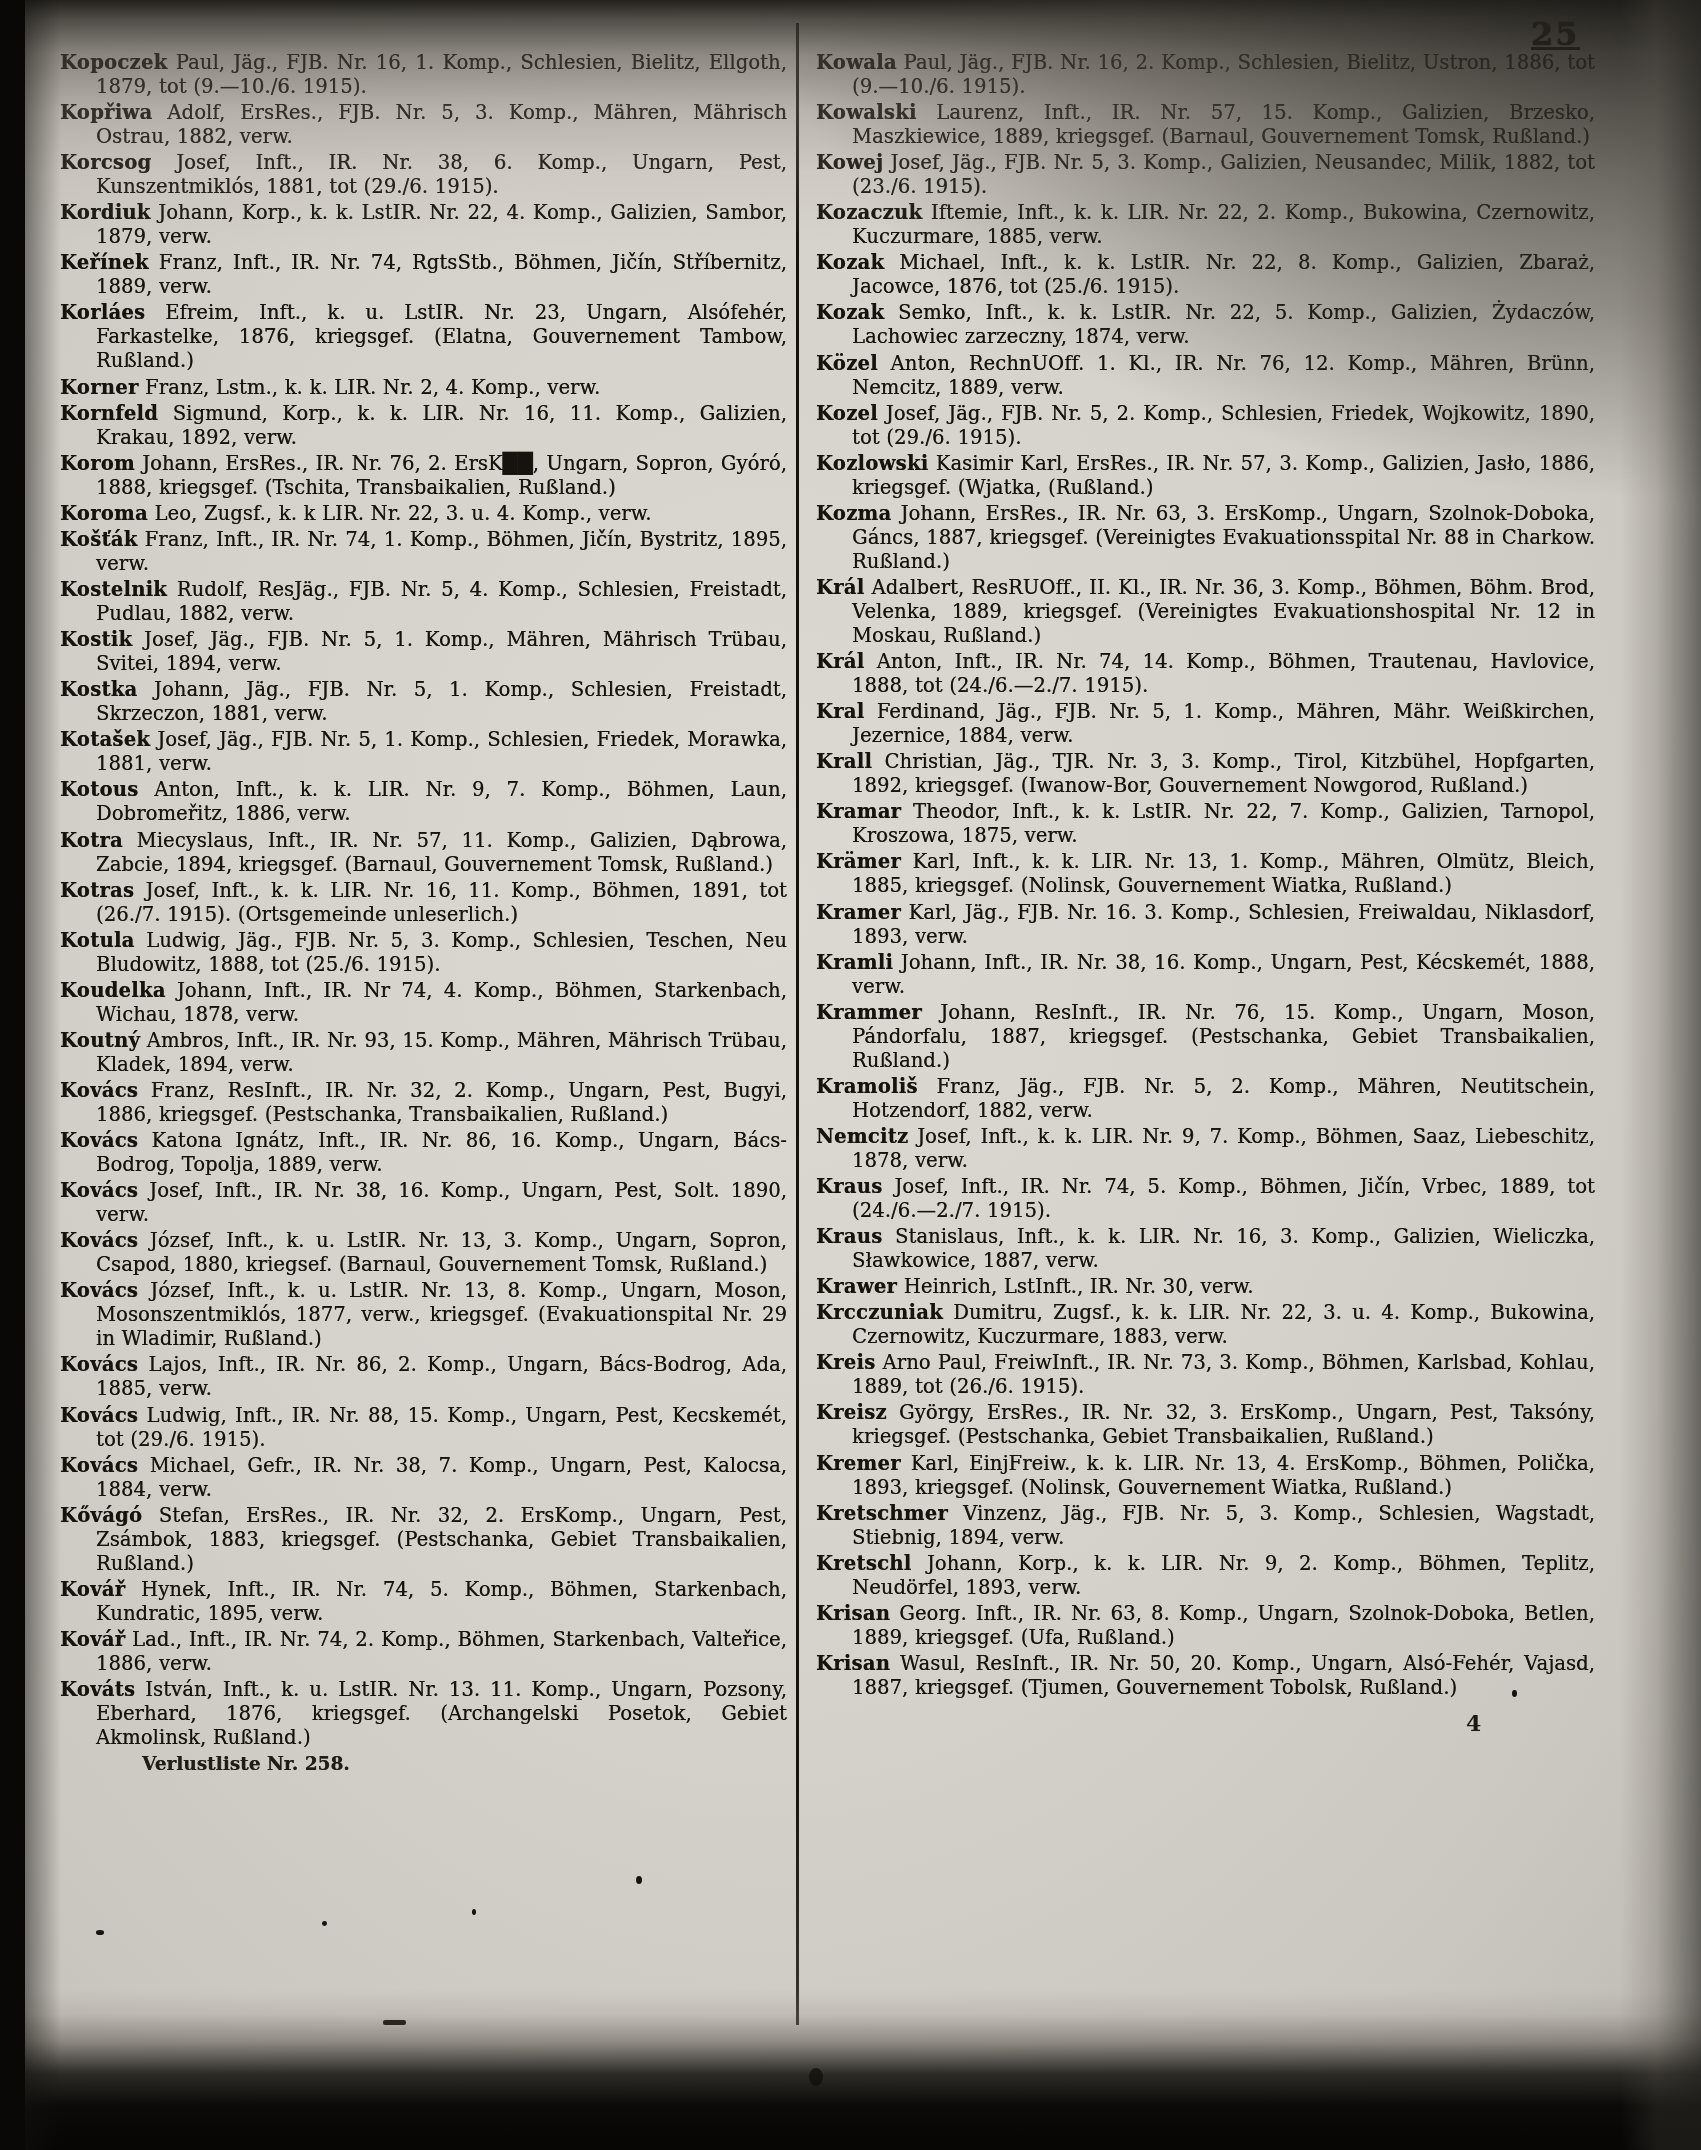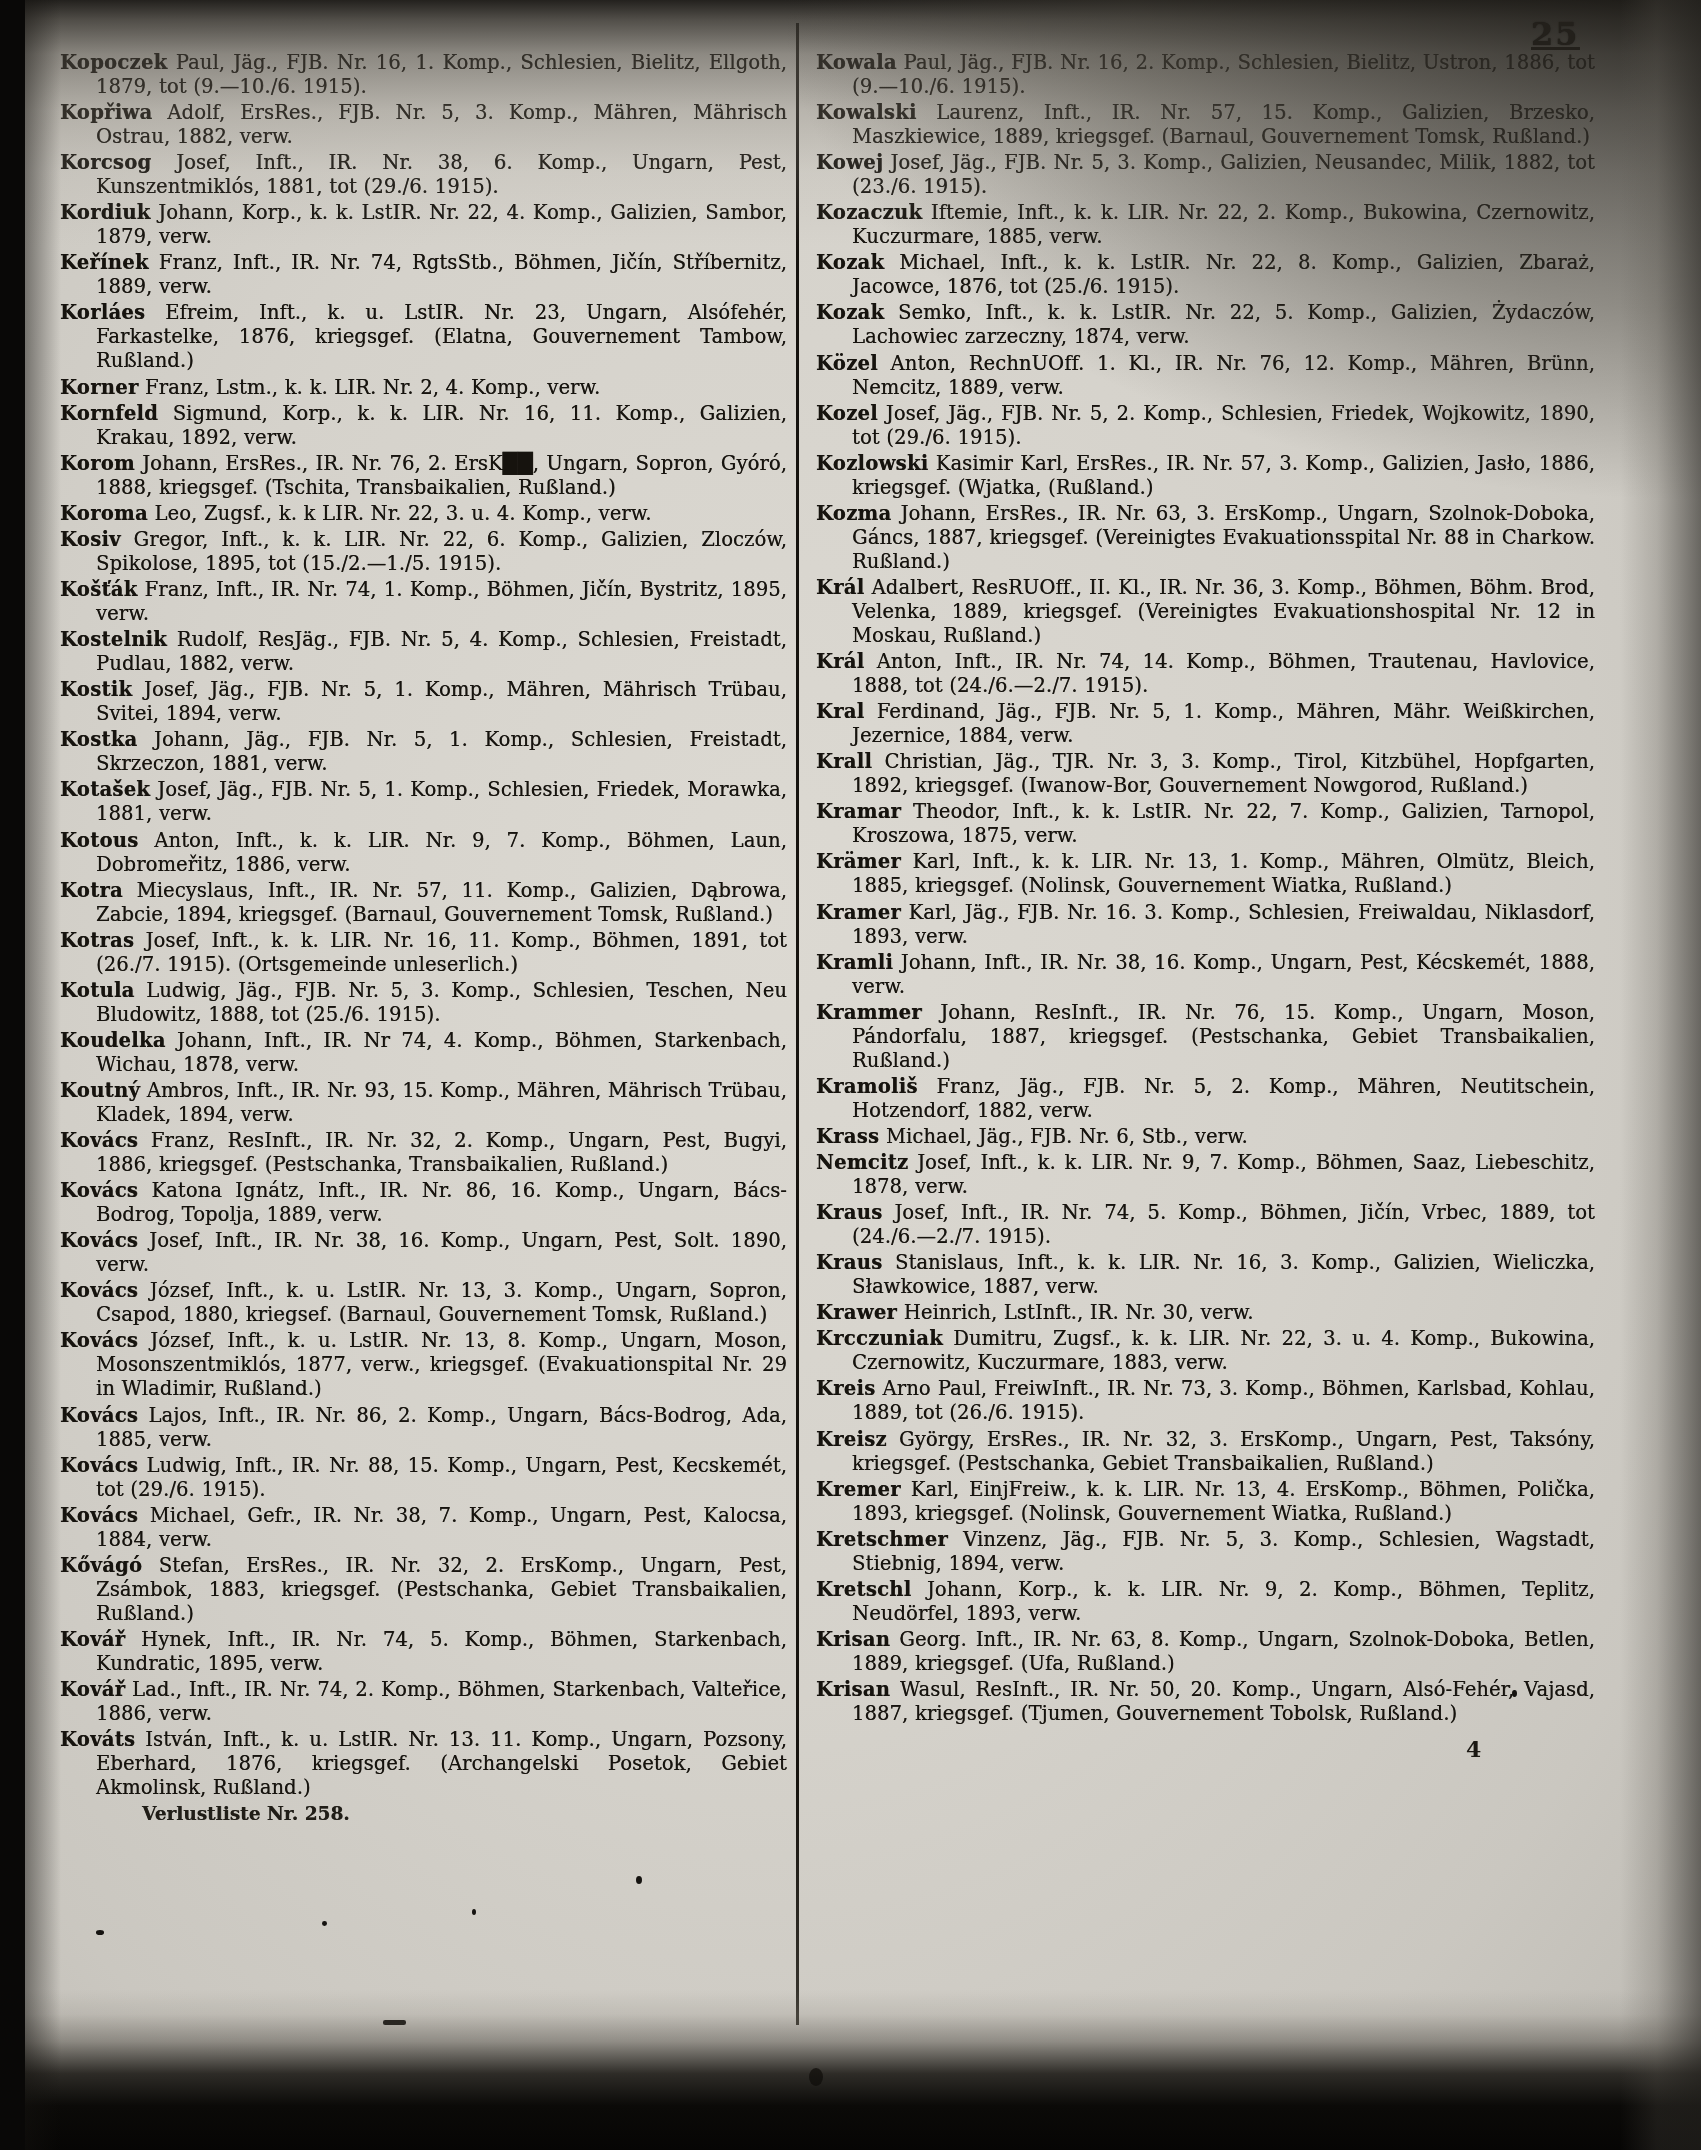--- a/index.html
+++ b/index.html
@@ -68,21 +68,20 @@
       <p class="entry"><span class="surname">Kopoczek</span><span> Paul, Jäg., FJB. Nr. 16, 1. Komp., Schlesien, Bielitz, Ellgoth, 1879, tot (9.—10./6. 1915).</span></p>
       <p class="entry"><span class="surname">Kopřiwa</span><span> Adolf, ErsRes., FJB. Nr. 5, 3. Komp., Mähren, Mährisch Ostrau, 1882, verw.</span></p>
       <p class="entry"><span class="surname">Korcsog</span><span> Josef, Inft., IR. Nr. 38, 6. Komp., Ungarn, Pest, Kunszentmiklós, 1881, tot (29./6. 1915).</span></p>
       <p class="entry"><span class="surname">Kordiuk</span><span> Johann, Korp., k. k. LstIR. Nr. 22, 4. Komp., Galizien, Sambor, 1879, verw.</span></p>
       <p class="entry"><span class="surname">Keřínek</span><span> Franz, Inft., IR. Nr. 74, RgtsStb., Böhmen, Jičín, Stříbernitz, 1889, verw.</span></p>
       <p class="entry"><span class="surname">Korláes</span><span> Efreim, Inft., k. u. LstIR. Nr. 23, Ungarn, Alsófehér, Farkastelke, 1876, kriegsgef. (Elatna, Gouvernement Tambow, Rußland.)</span></p>
       <p class="entry"><span class="surname">Korner</span><span> Franz, Lstm., k. k. LIR. Nr. 2, 4. Komp., verw.</span></p>
       <p class="entry"><span class="surname">Kornfeld</span><span> Sigmund, Korp., k. k. LIR. Nr. 16, 11. Komp., Galizien, Krakau, 1892, verw.</span></p>
       <p class="entry"><span class="surname">Korom</span><span> Johann, ErsRes., IR. Nr. 76, 2. ErsK██, Ungarn, Sopron, Gyóró, 1888, kriegsgef. (Tschita, Transbaikalien, Rußland.)</span></p>
       <p class="entry"><span class="surname">Koroma</span><span> Leo, Zugsf., k. k LIR. Nr. 22, 3. u. 4. Komp., verw.</span></p>
-      <p class="entry"><span class="surname">Kosiv</span><span> Gregor, Inft., k. k. LIR. Nr. 22, 6. Komp., Galizien, Zloczów, Spikolose, 1895, tot (15./2.—1./5. 1915).</span></p>
       <p class="entry"><span class="surname">Košťák</span><span> Franz, Inft., IR. Nr. 74, 1. Komp., Böhmen, Jičín, Bystritz, 1895, verw.</span></p>
       <p class="entry"><span class="surname">Kostelnik</span><span> Rudolf, ResJäg., FJB. Nr. 5, 4. Komp., Schlesien, Freistadt, Pudlau, 1882, verw.</span></p>
       <p class="entry"><span class="surname">Kostik</span><span> Josef, Jäg., FJB. Nr. 5, 1. Komp., Mähren, Mährisch Trübau, Svitei, 1894, verw.</span></p>
       <p class="entry"><span class="surname">Kostka</span><span> Johann, Jäg., FJB. Nr. 5, 1. Komp., Schlesien, Freistadt, Skrzeczon, 1881, verw.</span></p>
       <p class="entry"><span class="surname">Kotašek</span><span> Josef, Jäg., FJB. Nr. 5, 1. Komp., Schlesien, Friedek, Morawka, 1881, verw.</span></p>
       <p class="entry"><span class="surname">Kotous</span><span> Anton, Inft., k. k. LIR. Nr. 9, 7. Komp., Böhmen, Laun, Dobromeřitz, 1886, verw.</span></p>
       <p class="entry"><span class="surname">Kotra</span><span> Miecyslaus, Inft., IR. Nr. 57, 11. Komp., Galizien, Dąbrowa, Zabcie, 1894, kriegsgef. (Barnaul, Gouvernement Tomsk, Rußland.)</span></p>
       <p class="entry"><span class="surname">Kotras</span><span> Josef, Inft., k. k. LIR. Nr. 16, 11. Komp., Böhmen, 1891, tot (26./7. 1915). (Ortsgemeinde unleserlich.)</span></p>
       <p class="entry"><span class="surname">Kotula</span><span> Ludwig, Jäg., FJB. Nr. 5, 3. Komp., Schlesien, Teschen, Neu Bludowitz, 1888, tot (25./6. 1915).</span></p>
       <p class="entry"><span class="surname">Koudelka</span><span> Johann, Inft., IR. Nr 74, 4. Komp., Böhmen, Starkenbach, Wichau, 1878, verw.</span></p>
@@ -115,21 +114,20 @@
       <p class="entry"><span class="surname">Král</span><span> Adalbert, ResRUOff., II. Kl., IR. Nr. 36, 3. Komp., Böhmen, Böhm. Brod, Velenka, 1889, kriegsgef. (Vereinigtes Evakuationshospital Nr. 12 in Moskau, Rußland.)</span></p>
       <p class="entry"><span class="surname">Král</span><span> Anton, Inft., IR. Nr. 74, 14. Komp., Böhmen, Trautenau, Havlovice, 1888, tot (24./6.—2./7. 1915).</span></p>
       <p class="entry"><span class="surname">Kral</span><span> Ferdinand, Jäg., FJB. Nr. 5, 1. Komp., Mähren, Mähr. Weißkirchen, Jezernice, 1884, verw.</span></p>
       <p class="entry"><span class="surname">Krall</span><span> Christian, Jäg., TJR. Nr. 3, 3. Komp., Tirol, Kitzbühel, Hopfgarten, 1892, kriegsgef. (Iwanow-Bor, Gouvernement Nowgorod, Rußland.)</span></p>
       <p class="entry"><span class="surname">Kramar</span><span> Theodor, Inft., k. k. LstIR. Nr. 22, 7. Komp., Galizien, Tarnopol, Kroszowa, 1875, verw.</span></p>
       <p class="entry"><span class="surname">Krämer</span><span> Karl, Inft., k. k. LIR. Nr. 13, 1. Komp., Mähren, Olmütz, Bleich, 1885, kriegsgef. (Nolinsk, Gouvernement Wiatka, Rußland.)</span></p>
       <p class="entry"><span class="surname">Kramer</span><span> Karl, Jäg., FJB. Nr. 16. 3. Komp., Schlesien, Freiwaldau, Niklasdorf, 1893, verw.</span></p>
       <p class="entry"><span class="surname">Kramli</span><span> Johann, Inft., IR. Nr. 38, 16. Komp., Ungarn, Pest, Kécskemét, 1888, verw.</span></p>
       <p class="entry"><span class="surname">Krammer</span><span> Johann, ResInft., IR. Nr. 76, 15. Komp., Ungarn, Moson, Pándorfalu, 1887, kriegsgef. (Pestschanka, Gebiet Transbaikalien, Rußland.)</span></p>
       <p class="entry"><span class="surname">Kramoliš</span><span> Franz, Jäg., FJB. Nr. 5, 2. Komp., Mähren, Neutitschein, Hotzendorf, 1882, verw.</span></p>
-      <p class="entry"><span class="surname">Krass</span><span> Michael, Jäg., FJB. Nr. 6, Stb., verw.</span></p>
       <p class="entry"><span class="surname">Nemcitz</span><span> Josef, Inft., k. k. LIR. Nr. 9, 7. Komp., Böhmen, Saaz, Liebeschitz, 1878, verw.</span></p>
       <p class="entry"><span class="surname">Kraus</span><span> Josef, Inft., IR. Nr. 74, 5. Komp., Böhmen, Jičín, Vrbec, 1889, tot (24./6.—2./7. 1915).</span></p>
       <p class="entry"><span class="surname">Kraus</span><span> Stanislaus, Inft., k. k. LIR. Nr. 16, 3. Komp., Galizien, Wieliczka, Sławkowice, 1887, verw.</span></p>
       <p class="entry"><span class="surname">Krawer</span><span> Heinrich, LstInft., IR. Nr. 30, verw.</span></p>
       <p class="entry"><span class="surname">Krcczuniak</span><span> Dumitru, Zugsf., k. k. LIR. Nr. 22, 3. u. 4. Komp., Bukowina, Czernowitz, Kuczurmare, 1883, verw.</span></p>
       <p class="entry"><span class="surname">Kreis</span><span> Arno Paul, FreiwInft., IR. Nr. 73, 3. Komp., Böhmen, Karlsbad, Kohlau, 1889, tot (26./6. 1915).</span></p>
       <p class="entry"><span class="surname">Kreisz</span><span> György, ErsRes., IR. Nr. 32, 3. ErsKomp., Ungarn, Pest, Taksóny, kriegsgef. (Pestschanka, Gebiet Transbaikalien, Rußland.)</span></p>
       <p class="entry"><span class="surname">Kremer</span><span> Karl, EinjFreiw., k. k. LIR. Nr. 13, 4. ErsKomp., Böhmen, Polička, 1893, kriegsgef. (Nolinsk, Gouvernement Wiatka, Rußland.)</span></p>
       <p class="entry"><span class="surname">Kretschmer</span><span> Vinzenz, Jäg., FJB. Nr. 5, 3. Komp., Schlesien, Wagstadt, Stiebnig, 1894, verw.</span></p>
       <p class="entry"><span class="surname">Kretschl</span><span> Johann, Korp., k. k. LIR. Nr. 9, 2. Komp., Böhmen, Teplitz, Neudörfel, 1893, verw.</span></p>

